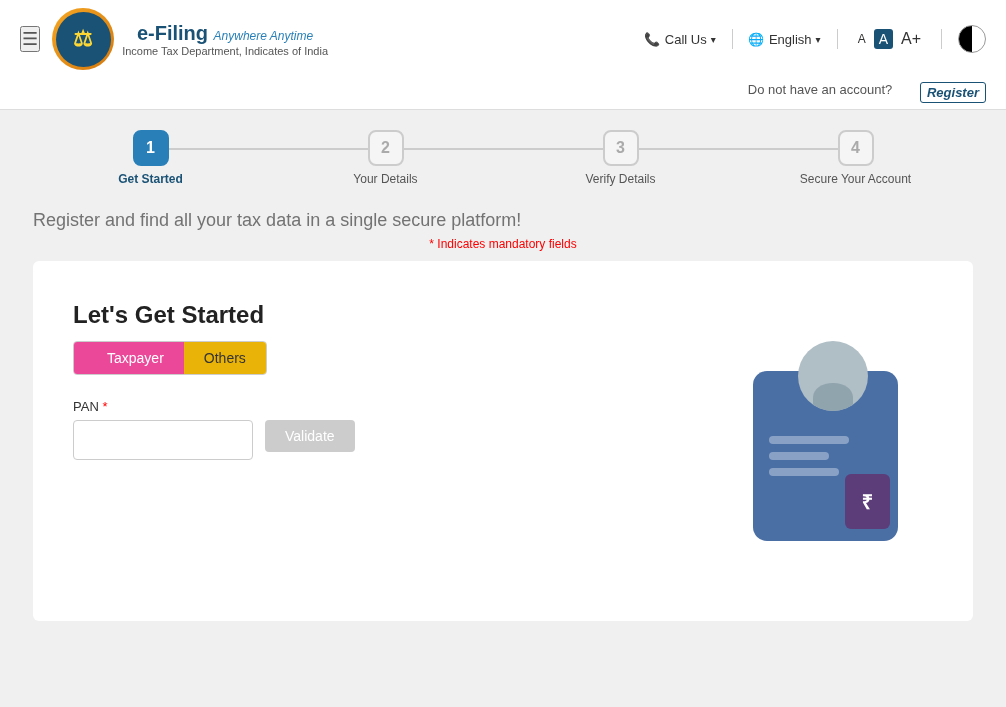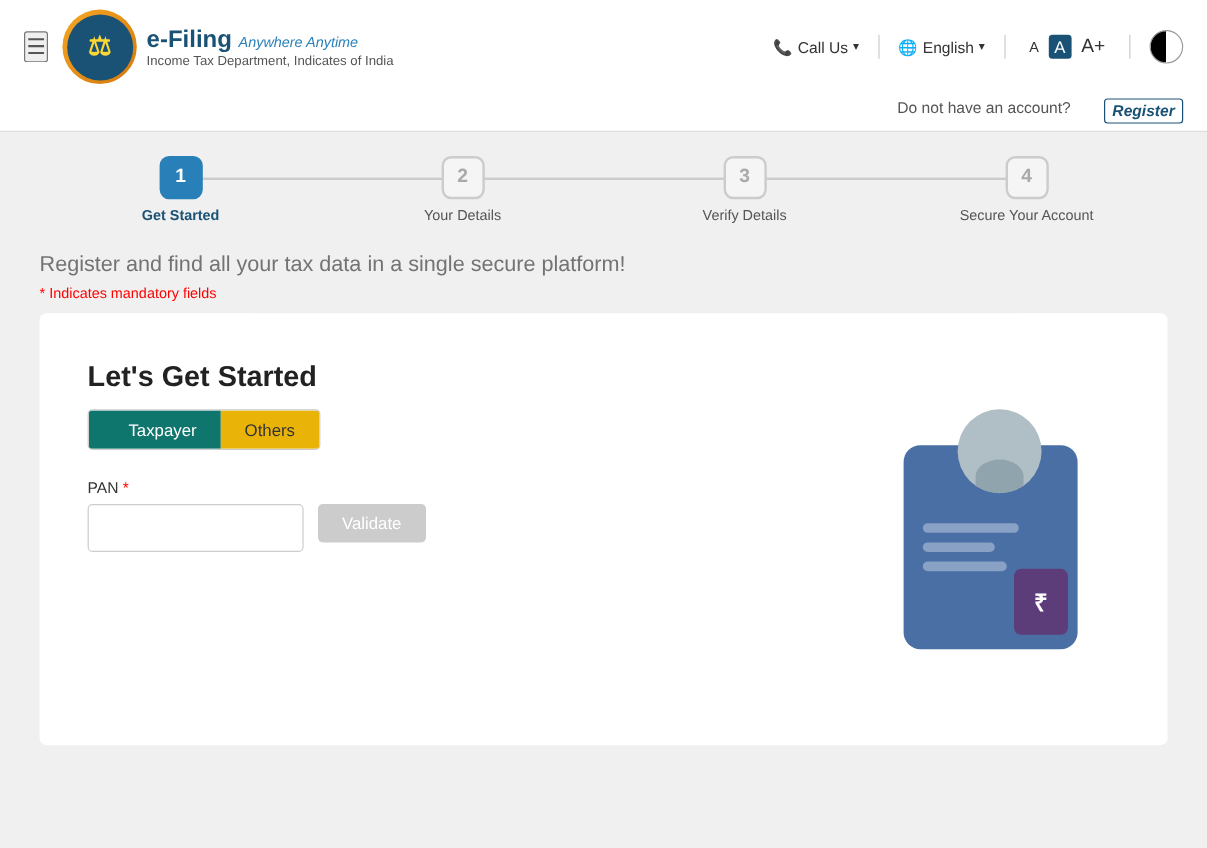--- a/index.html
+++ b/index.html
@@ -28,20 +28,21 @@
       color: #555;
     }
     .logo-area {
       display: flex;
       align-items: center;
       gap: 8px;
     }
     .logo-text {
       display: flex;
       flex-direction: column;
+      text-align: center;
     }
     .header-right {
       display: flex;
       align-items: center;
       gap: 16px;
     }
     .header-btn {
       display: flex;
       align-items: center;
       gap: 4px;
@@ -166,21 +167,21 @@
       font-weight: bold;
     }
 
     
     .form-intro {
       font-size: 18px;
       margin-bottom: 6px;
       color: #737373;
     }
     .mandatory-note {
-      text-align: left;
+      text-align: center;
       font-size: 12px;
       color: #555;
       margin-bottom: 10px;
     }
     .mandatory-note span {
       color: red;
     }
     .form-card {
       background: #fff;
       border-radius: 6px;
@@ -219,21 +220,21 @@
     }
     .toggle-btn {
       padding: 8px 20px;
       border: none;
       cursor: pointer;
       font-size: 14px;
       background: #eab308;
       color: #333;
     }
     .toggle-btn.active {
-      background: #0f766e;
+      background: #ec4899;
       color: #fff;
       padding-left: 33px;
     }
     .field-label {
       font-size: 13px;
       color: #333;
       margin-bottom: 6px;
     }
     .field-label .required {
       color: red;

